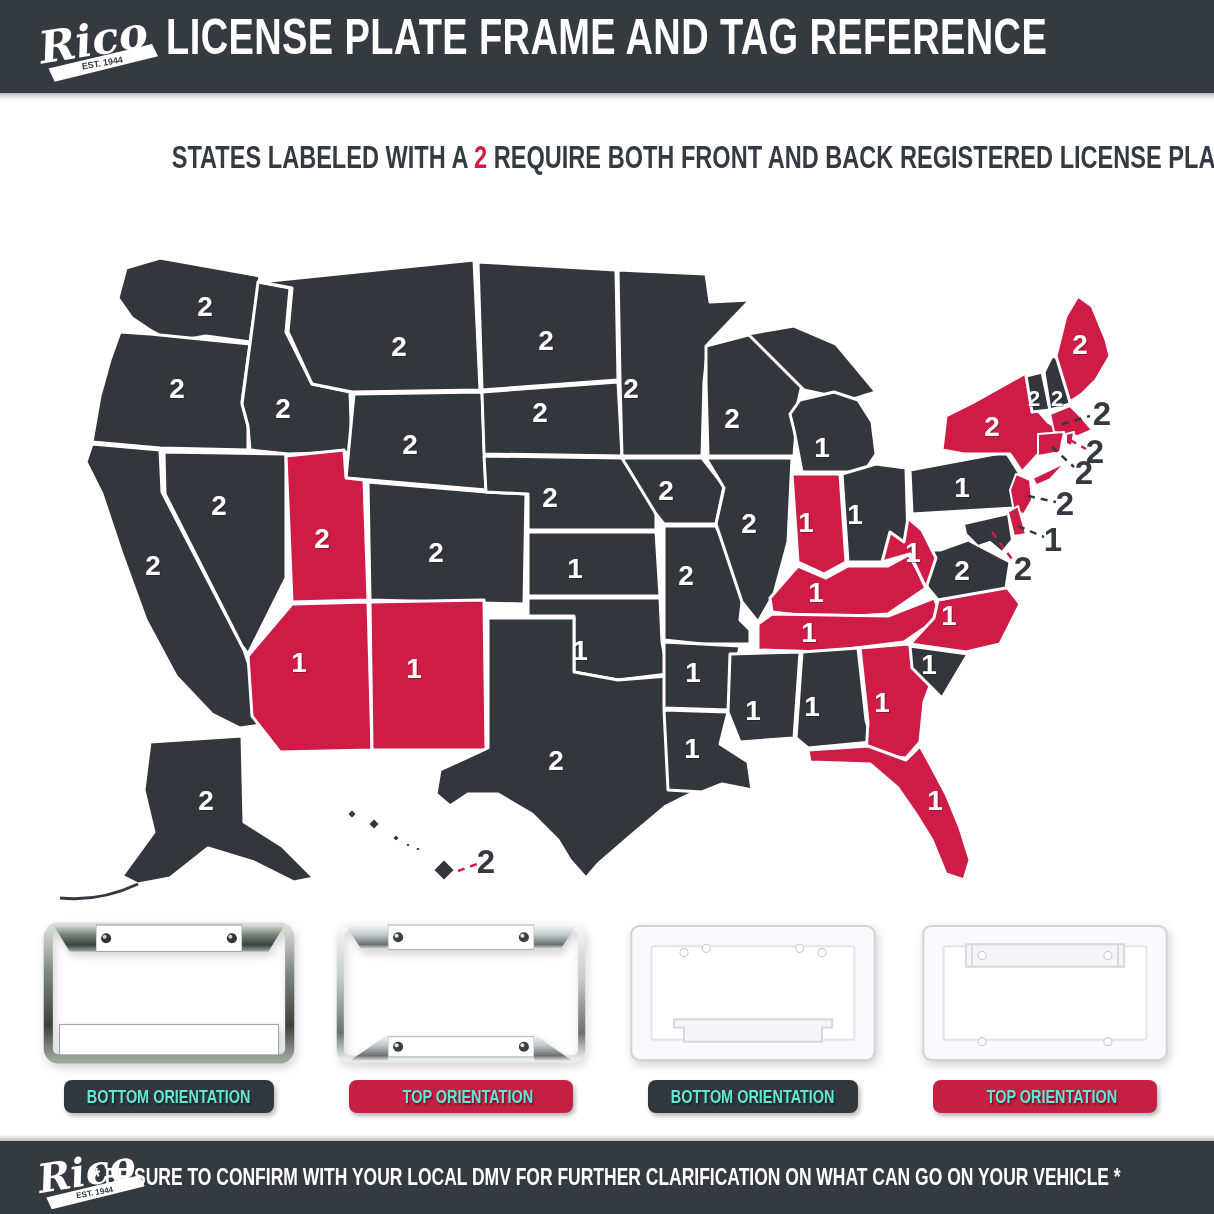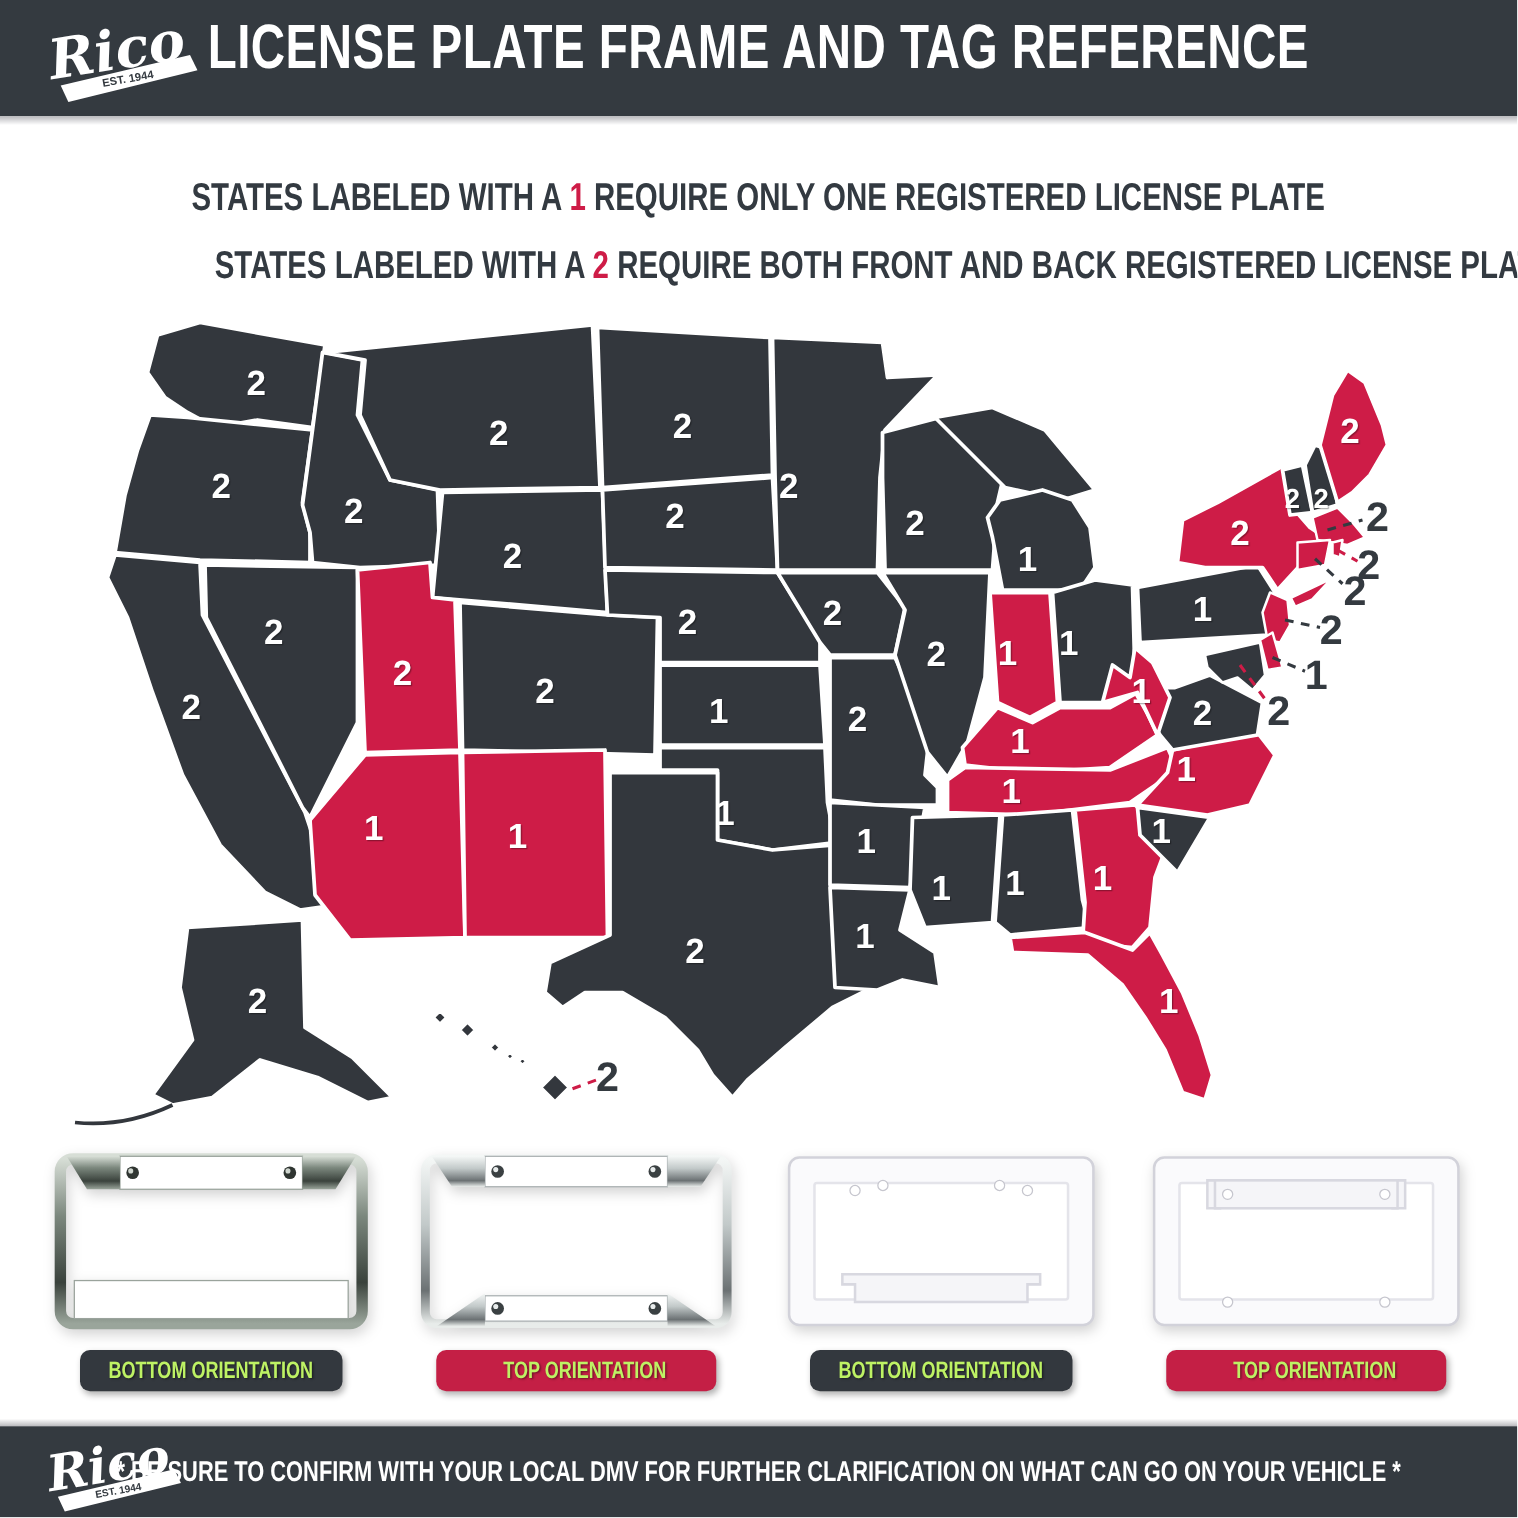--- a/index.html
+++ b/index.html
@@ -31,21 +31,21 @@
   .st.tiny{stroke-width:2px;}
   .map-num{font-family:"Liberation Sans",sans-serif;font-weight:bold;fill:#fff;
            filter:drop-shadow(1px 1.5px 0.5px rgba(0,0,0,.30));}
   .callout-num{font-family:"Liberation Sans",sans-serif;font-weight:bold;fill:#343A40;}
   
   .frames-row{position:absolute;top:922px;left:0;width:1214px;display:flex;
               justify-content:center;gap:40px;}
   .frame-cell{width:252px;display:flex;flex-direction:column;align-items:center;}
   .frame-img{width:252px;height:142px;filter:drop-shadow(2px 4px 5px rgba(0,0,0,.18));}
   .pill{margin-top:16px;width:210px;height:33px;border-radius:8px;display:flex;
-        align-items:center;justify-content:center;color:#bef264;font-size:19px;font-weight:bold;
+        align-items:center;justify-content:center;color:#5eead4;font-size:19px;font-weight:bold;
         box-shadow:2px 3px 5px rgba(0,0,0,.30);text-shadow:1.5px 1.5px 2px rgba(0,0,0,.45);}
   .pill.dark{background:#33383E;}
   .pill.red{background:#C41F45;padding-left:14px;}
 </style>
 </head>
 <body>
 
 <div class="page">
 
   <header class="topbar">
@@ -56,21 +56,20 @@
             <text x="74" y="58" text-anchor="middle" font-family="Liberation Sans, sans-serif" font-weight="bold" font-size="9" fill="#343A40" transform="rotate(-1 74 58)">EST. 1944</text>
           </g>
         </svg></div>
     <h1 class="title">
         <span class="cond">LICENSE PLATE FRAME AND TAG REFERENCE</span>
       </h1>
   </header>
   <div class="bar-shadow"></div>
 
   <section class="legend">
-    <p><span class="cond"><span>STATES LABELED WITH A </span><span class="red">1</span><span> REQUIRE ONLY ONE REGISTERED LICENSE PLATE</span></span></p>
     <p><span class="cond"><span>STATES LABELED WITH A </span><span class="red">2</span><span> REQUIRE BOTH FRONT AND BACK REGISTERED LICENSE PLATES</span></span></p>
   </section>
 
   <div id="map-wrap">
       <svg width="1214" height="700" viewBox="0 233 1214 700">
         <g>
           <polygon points="126,268 160,258 260,276 250,342 206,336 172,342 150,330 132,318 118,298" fill="#33373D" class="st"></polygon>
           <text x="205" y="316" text-anchor="middle" font-size="28" class="map-num">2</text>
         </g>
         <g>

